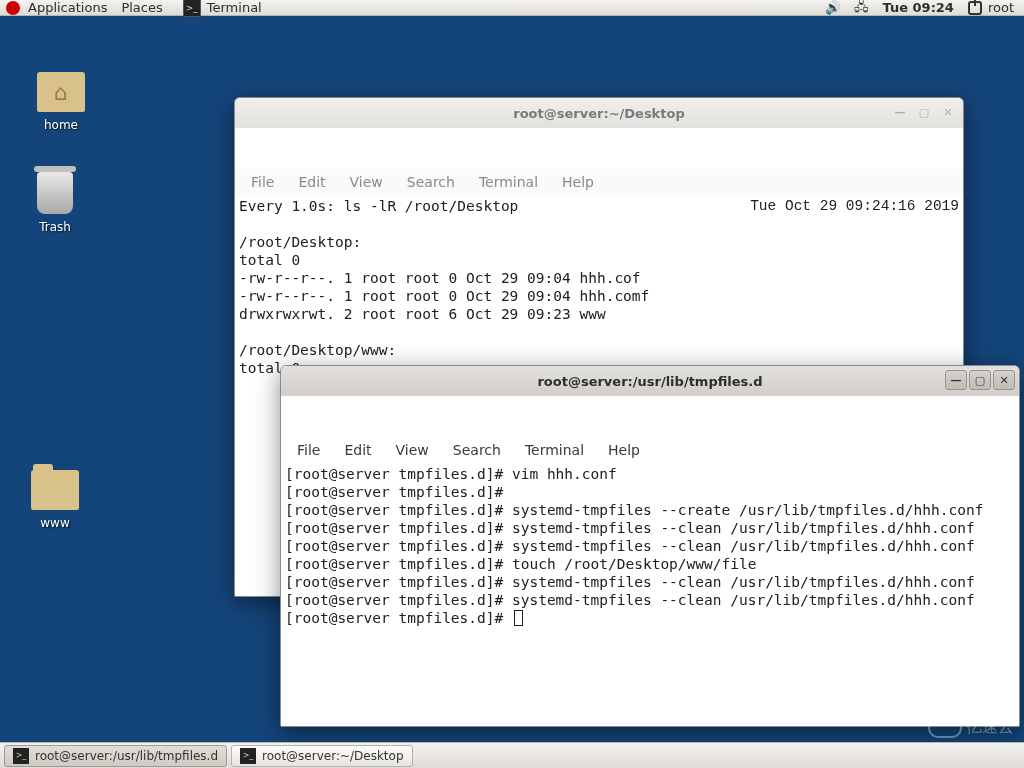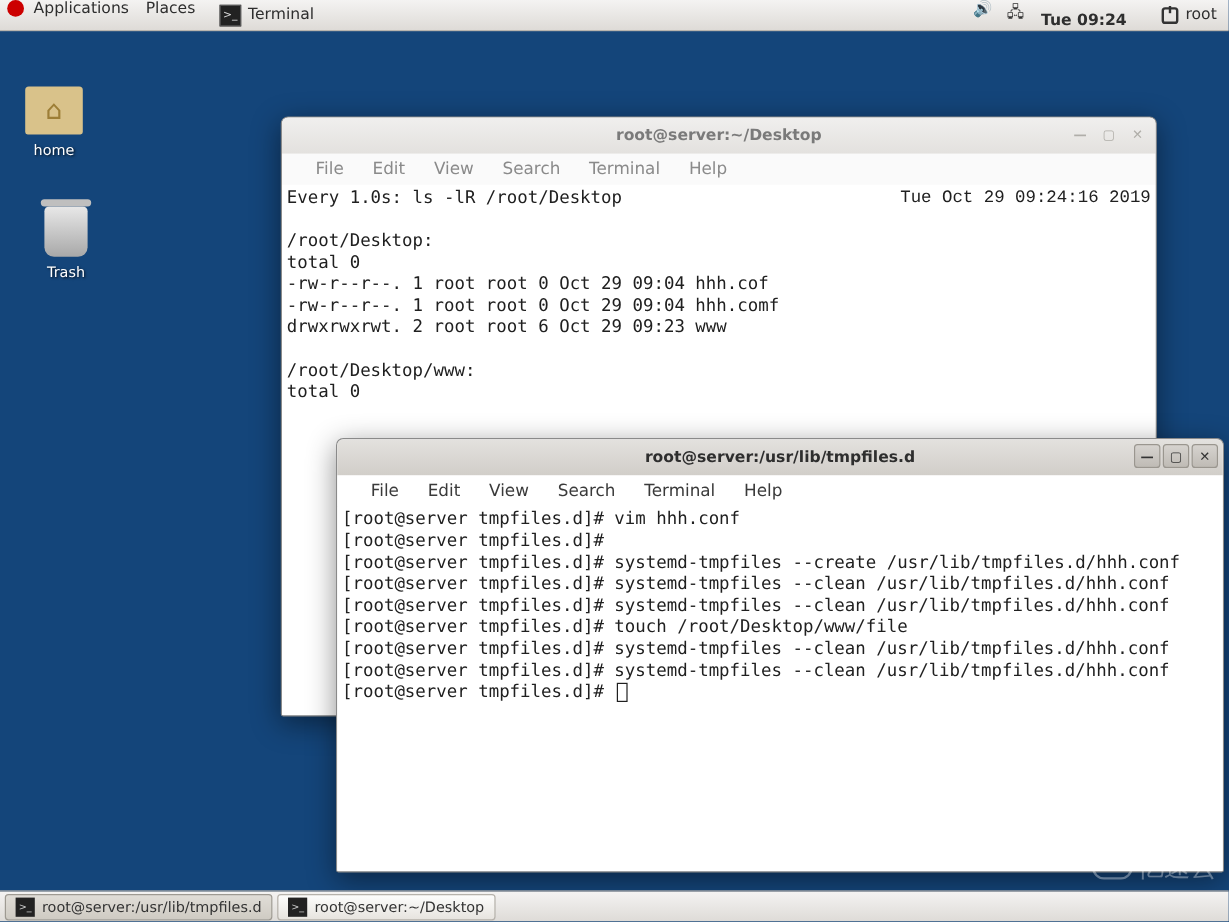--- a/index.html
+++ b/index.html
@@ -6,24 +6,24 @@
   body {
     width: 1024px; height: 768px;
     font-family: "DejaVu Sans", sans-serif;
     background: #14457a;
     overflow: hidden;
     position: relative;
     font-size: 13px;
   }
   
   .top-panel {
-    position: absolute; top: 0; left: 0; right: 0; height: 26px;
+    position: absolute; top: 0; left: 0; right: 0; height: 16px;
     background: linear-gradient(#f4f3f2, #dedbd7);
     border-bottom: 1px solid #b8b4ae;
-    display: flex; 
+    display: flex; align-items: center;
     padding: 0 6px;
     color: #2e2e2e;
     font-size: 13px;
   }
   .top-panel .redhat {
     width: 14px; height: 14px; border-radius: 50%;
     background: #cc0000; margin-right: 8px;
   }
   .top-panel .menu-item { margin-right: 14px; cursor: pointer; }
   .top-panel .app-indicator {
@@ -31,21 +31,21 @@
     margin-left: 6px;
   }
   .top-panel .app-indicator .app-icon {
     width: 18px; height: 18px; background: #222;
     display: flex; align-items: center; justify-content: center;
     color: #ddd; font-size: 9px; border: 1px solid #555;
   }
   .top-panel .spacer { flex: 1; }
   .tray-icon { margin: 0 6px; font-size: 13px; color: #333; }
   .clock { margin: 10px 8px; font-weight: bold; }
-  .user-area { display: flex; align-items: center; gap: 6px; margin-left: 21px; margin-right: 4px; }
+  .user-area { display: flex; align-items: center; gap: 6px; margin-left: 6px; margin-right: 4px; }
   .power-icon {
     width: 14px; height: 14px; border: 2px solid #333; border-radius: 3px;
     position: relative;
   }
   .power-icon::after {
     content: ""; position: absolute; top: -3px; left: 4px;
     width: 2px; height: 6px; background: #333;
   }
 
   
@@ -130,24 +130,25 @@
     font-size: 11px; color: #333; cursor: pointer;
   }
   .window.inactive .win-btn {
     width: 22px; height: 20px;
     display: flex; align-items: center; justify-content: center;
     color: #b0aea9; font-size: 11px;
   }
   .menubar {
     height: 26px;
     display: flex; align-items: center;
-    padding: 0 18px; gap: 4px;
+    padding: 0 6px; gap: 4px;
     background: #ffffff;
     color: #3a3a3a;
     font-size: 14px;
+    margin-top: 41px;
   }
   .window.inactive .menubar { color: #8a8a8a; background: #fafafa; }
   .menubar .mi { padding: 2px 10px; cursor: pointer; }
   .term-body {
     flex: 1;
     background: #ffffff;
     font-family: "DejaVu Sans Mono", monospace;
     font-size: 14.5px;
     line-height: 18px;
     color: #202020;
@@ -182,21 +183,21 @@
     border-color: #9e9a92;
   }
   .task-btn .ticon {
     width: 16px; height: 16px; background: #222;
     display: flex; align-items: center; justify-content: center;
     color: #ccc; font-size: 8px;
   }
 
   .watermark {
     position: absolute; right: 10px; bottom: 30px;
-    color: rgba(255,255,255,.35); font-size: 22px;
+    color: rgba(255,255,255,.35); font-size: 16px;
     display: flex; align-items: center; gap: 4px;
     pointer-events: none;
     text-align: center;
   }
   .watermark .cloud {
     width: 34px; height: 20px;
     border: 2px solid rgba(255,255,255,.35);
     border-radius: 12px;
   }
 </style>
@@ -215,27 +216,31 @@
   <span class="tray-icon">🔊</span>
   <span class="tray-icon">🖧</span>
   <span class="clock">Tue 09:24</span>
   <div class="user-area">
     <div class="power-icon"></div>
     <span>root</span>
   </div>
 </div>
 
 <div class="desktop" id="desktop">
-    <div class="dicon" style="left: 0; top: 46px; text-align: center;">
+    <div class="dicon" style="left: 16px; top: 46px; text-align: center;">
       <div class="glyph home"></div>
       <div class="label">home</div>
     </div>
     <div class="dicon" style="left: 10px; top: 146px;">
       <div class="glyph trash"></div>
       <div class="label">Trash</div>
+    </div>
+    <div class="dicon" style="left: 10px; top: 444px;">
+      <div class="glyph folder"></div>
+      <div class="label">www</div>
     </div>
   </div>
 
 <div class="window inactive" style="left:234px; top:97px; width:730px; height:500px;">
   <div class="titlebar">
     <span>root@server:~/Desktop</span>
     <div class="win-controls">
       <div class="win-btn">—</div>
       <div class="win-btn">▢</div>
       <div class="win-btn">✕</div>

